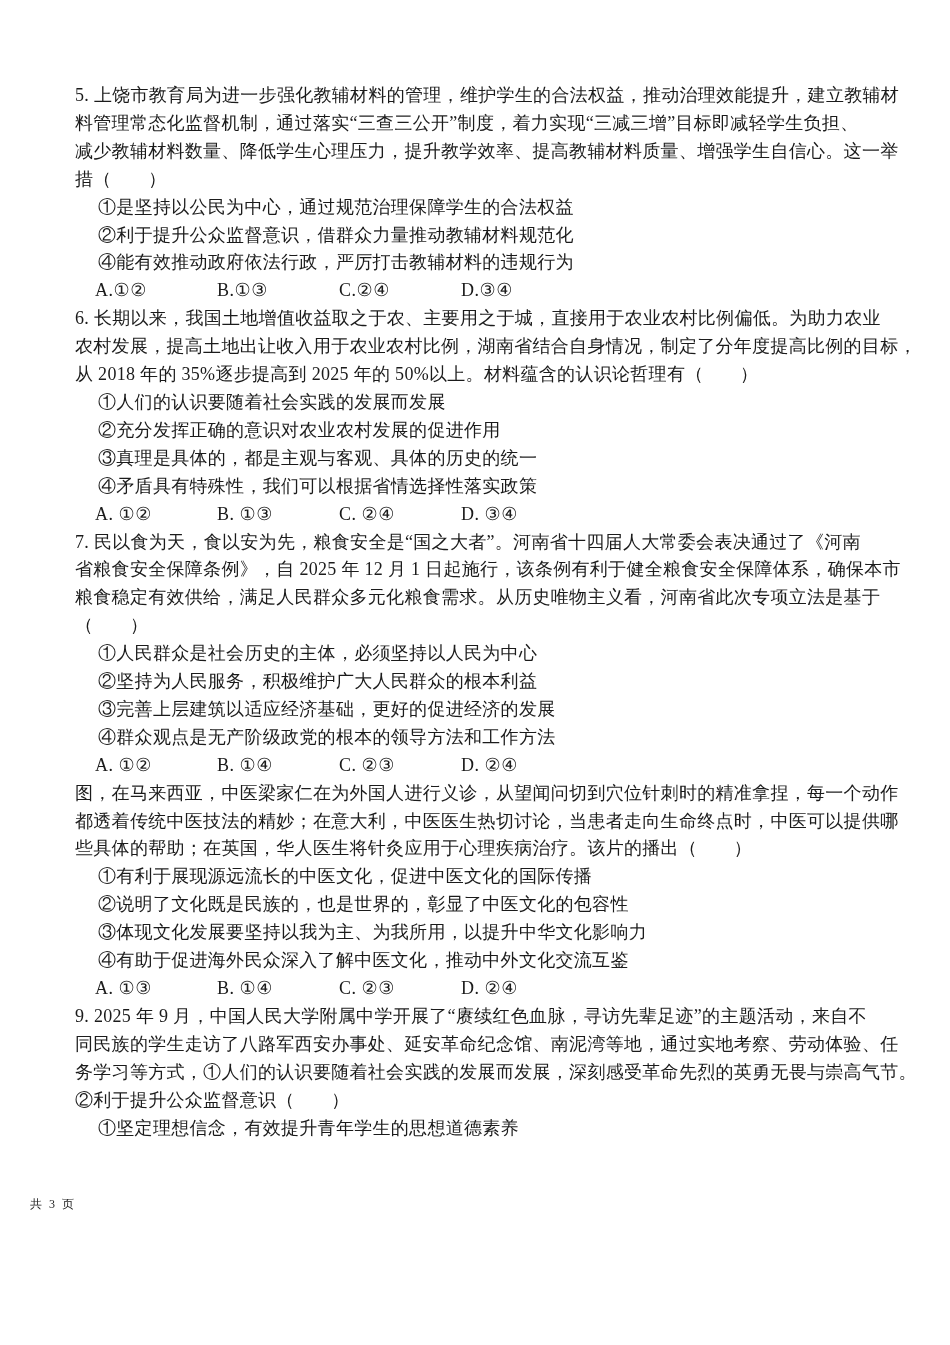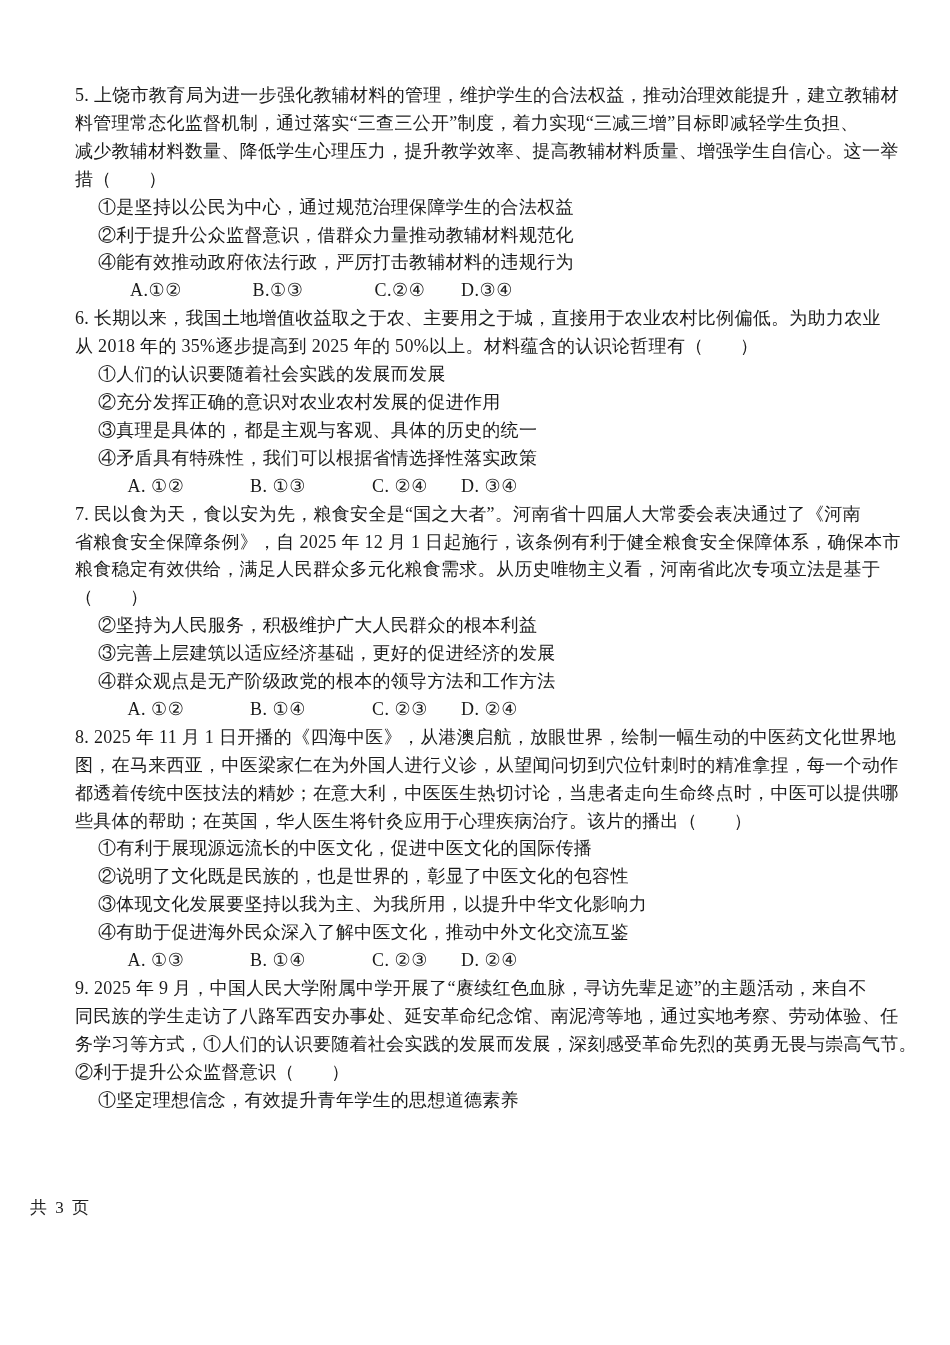--- a/index.html
+++ b/index.html
@@ -34,28 +34,27 @@
   .option-line { padding-left: 23px; }
   .answer-row {
     display: block;
     padding-left: 20px;
     white-space: nowrap;
   }
   .answer-choice {
     display: inline-block;
     width: 122px;
     letter-spacing: 0.5px;
-    text-align: center;
   }
   .answer-choice:last-child { width: auto; font-family: Liberation Serif, serif; }
   .footer {
     position: absolute;
     left: 30px;
     top: 1196px;
-    font-size: 17px;
+    font-size: 12px;
     letter-spacing: 2px;
     color: #222222;
   }
 </style>
 </head>
 <body>
 
 <div class="page">
   <main class="content" id="content">
       <section class="question">
@@ -63,39 +62,40 @@
         <span class="line stem-line">料管理常态化监督机制，通过落实“三查三公开”制度，着力实现“三减三增”目标即减轻学生负担、</span>
         <span class="line stem-line">减少教辅材料数量、降低学生心理压力，提升教学效率、提高教辅材料质量、增强学生自信心。这一举</span>
         <span class="line stem-line">措（　　）</span>
         <span class="line option-line">①是坚持以公民为中心，通过规范治理保障学生的合法权益</span>
         <span class="line option-line">②利于提升公众监督意识，借群众力量推动教辅材料规范化</span>
         <span class="line option-line">④能有效推动政府依法行政，严厉打击教辅材料的违规行为</span>
         <span class="answer-row"><span class="answer-choice">A.①②</span><span class="answer-choice">B.①③</span><span class="answer-choice">C.②④</span><span class="answer-choice">D.③④</span></span>
       </section>
       <section class="question">
         <span class="line stem-line">6. 长期以来，我国土地增值收益取之于农、主要用之于城，直接用于农业农村比例偏低。为助力农业</span>
+        <span class="line stem-line">农村发展，提高土地出让收入用于农业农村比例，湖南省结合自身情况，制定了分年度提高比例的目标，</span>
         <span class="line stem-line">从 2018 年的 35%逐步提高到 2025 年的 50%以上。材料蕴含的认识论哲理有（　　）</span>
         <span class="line option-line">①人们的认识要随着社会实践的发展而发展</span>
         <span class="line option-line">②充分发挥正确的意识对农业农村发展的促进作用</span>
         <span class="line option-line">③真理是具体的，都是主观与客观、具体的历史的统一</span>
         <span class="line option-line">④矛盾具有特殊性，我们可以根据省情选择性落实政策</span>
         <span class="answer-row"><span class="answer-choice">A. ①②</span><span class="answer-choice">B. ①③</span><span class="answer-choice">C. ②④</span><span class="answer-choice">D. ③④</span></span>
       </section>
       <section class="question">
         <span class="line stem-line">7. 民以食为天，食以安为先，粮食安全是“国之大者”。河南省十四届人大常委会表决通过了《河南</span>
         <span class="line stem-line">省粮食安全保障条例》，自 2025 年 12 月 1 日起施行，该条例有利于健全粮食安全保障体系，确保本市</span>
         <span class="line stem-line">粮食稳定有效供给，满足人民群众多元化粮食需求。从历史唯物主义看，河南省此次专项立法是基于</span>
         <span class="line stem-line">（　　）</span>
+        <span class="line option-line">①人民群众是社会历史的主体，必须坚持以人民为中心</span>
         <span class="line option-line">②坚持为人民服务，积极维护广大人民群众的根本利益</span>
         <span class="line option-line">③完善上层建筑以适应经济基础，更好的促进经济的发展</span>
         <span class="line option-line">④群众观点是无产阶级政党的根本的领导方法和工作方法</span>
         <span class="answer-row"><span class="answer-choice">A. ①②</span><span class="answer-choice">B. ①④</span><span class="answer-choice">C. ②③</span><span class="answer-choice">D. ②④</span></span>
       </section>
       <section class="question">
-        <span class="line stem-line">8. 2025 年 11 月 1 日开播的《四海中医》，从港澳启航，放眼世界，绘制一幅生动的中医药文化世界地</span>
         <span class="line stem-line">图，在马来西亚，中医梁家仁在为外国人进行义诊，从望闻问切到穴位针刺时的精准拿捏，每一个动作</span>
         <span class="line stem-line">都透着传统中医技法的精妙；在意大利，中医医生热切讨论，当患者走向生命终点时，中医可以提供哪</span>
         <span class="line stem-line">些具体的帮助；在英国，华人医生将针灸应用于心理疾病治疗。该片的播出（　　）</span>
         <span class="line option-line">①有利于展现源远流长的中医文化，促进中医文化的国际传播</span>
         <span class="line option-line">②说明了文化既是民族的，也是世界的，彰显了中医文化的包容性</span>
         <span class="line option-line">③体现文化发展要坚持以我为主、为我所用，以提升中华文化影响力</span>
         <span class="line option-line">④有助于促进海外民众深入了解中医文化，推动中外文化交流互鉴</span>
         <span class="answer-row"><span class="answer-choice">A. ①③</span><span class="answer-choice">B. ①④</span><span class="answer-choice">C. ②③</span><span class="answer-choice">D. ②④</span></span>
       </section>
       <section class="question">

